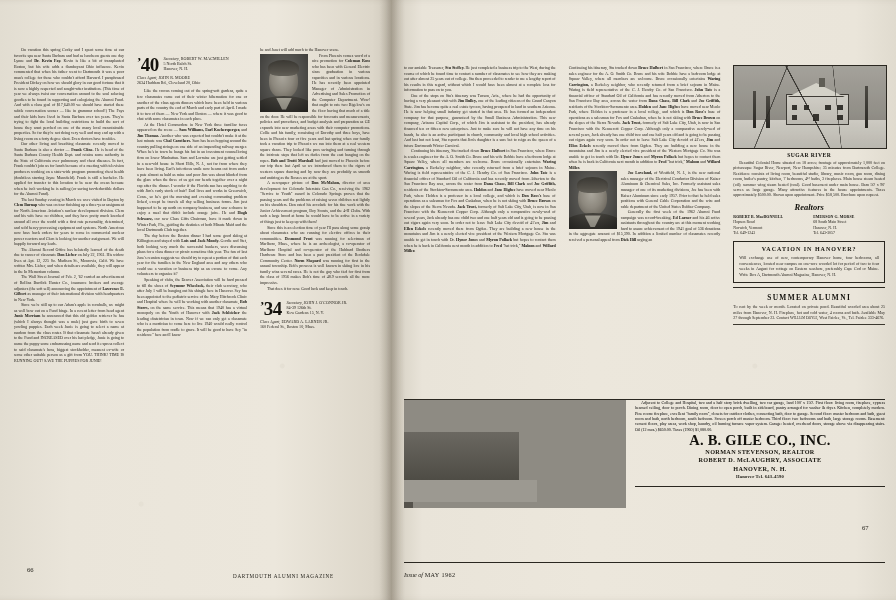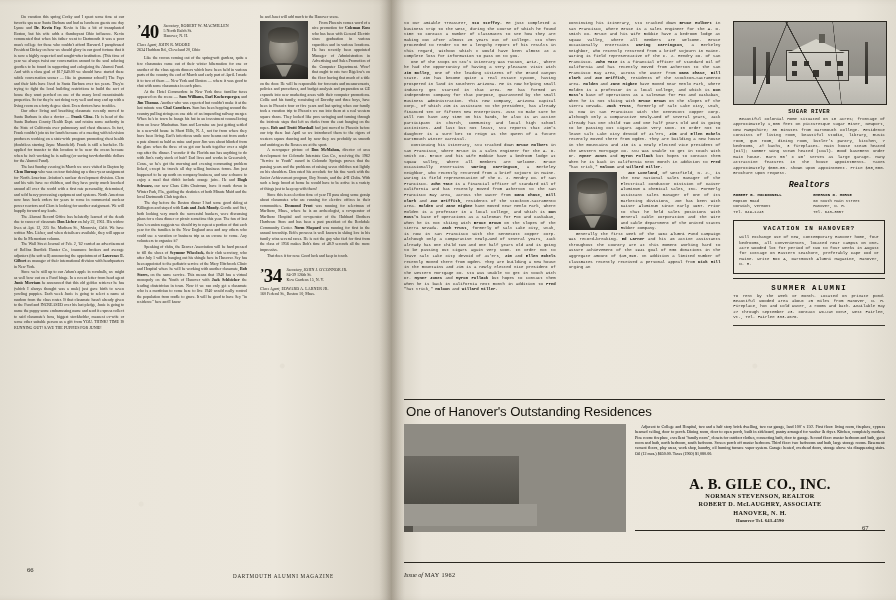--- a/index.html
+++ b/index.html
@@ -66,29 +66,29 @@
   }
   #left-cols {
     left: 14px;
     top: 14px;
     width: 356px;
     height: 540px;
     gap: 13px;
   }
   #right-cols {
     left: 404px;
-    top: 21px;
+    top: 32px;
     width: 481px;
     height: 540px;
     gap: 13px;
-    font-family: Liberation Mono, monospace;
   }
   .col {
     flex: 1 1 0;
     min-width: 0;
+    margin-top: 33px;
   }
   p.body {
     margin: 0;
     font-size: 4.05px;
     line-height: 5.55px;
     text-align: justify;
     text-indent: 7px;
     color: #26231d;
     letter-spacing: -.02px;
     -webkit-font-smoothing: none;
@@ -295,21 +295,21 @@
     line-height: 5.35px;
     text-align: justify;
     text-indent: 6px;
   }
   .gile-name {
     text-align: center;
     font-weight: 700;
     font-size: 14.5px;
     letter-spacing: .2px;
     color: #14120d;
-    margin-top: 20px;
+    margin-top: 0;
     line-height: 16px;
   }
   .gile-sub {
     text-align: center;
     font-weight: 700;
     font-size: 6.2px;
     letter-spacing: .35px;
     color: #16140e;
     line-height: 8.4px;
   }
@@ -499,21 +499,20 @@
 
       <hr class="ad-rule">
       <div class="plainad-title">SUMMER ALUMNI</div>
       <p class="ad-body noind">To rent by the week or month. Located on private pond. Beautiful wooded area about 25 miles from Hanover, N. H. Fireplace, hot and cold water, 4 rooms and bath. Available May 27 through September 23. Contact <span class="sc">William Doyle</span>, West Fairlee, Vt., Tel. Fairlee 333-4676.</p>
       <hr class="ad-rule thin">
     </div>
   </div>
 
   <div id="bottom-ad">
     <div class="topline"></div>
-    <div class="headline">One of Hanover's Outstanding Residences</div>
     <div class="inner">
       <div class="bigphoto">
         <div class="sky"></div>
         <div class="snow" style="height:30%"></div>
         <div class="house" style="left:28%;bottom:24%;width:52%;height:44%;background:linear-gradient(180deg,#6b6861 0%,#4e4c45 100%)"></div>
         <div class="roof" style="left:24%;bottom:64%;width:60%;height:20%;background:#9c9991"></div>
         <div class="chim" style="left:60%;bottom:78%;width:4%;height:16%;background:#55524b"></div>
 
         <div class="branches"></div>
         <div class="dots"></div>

